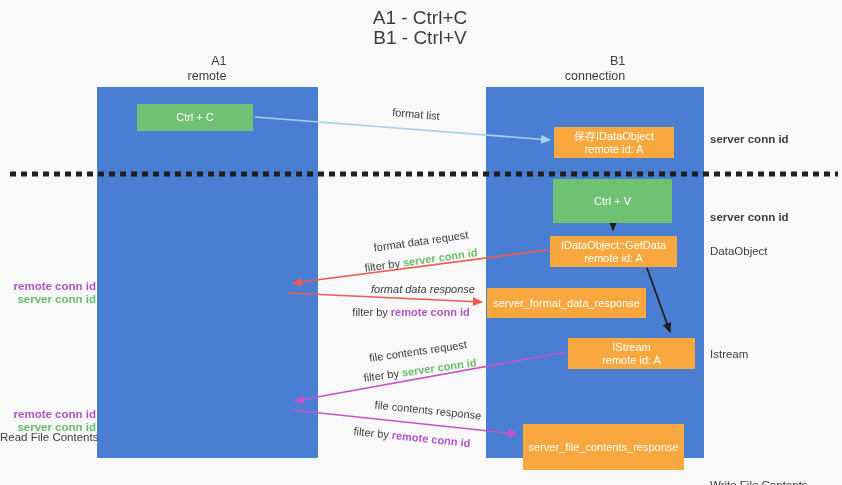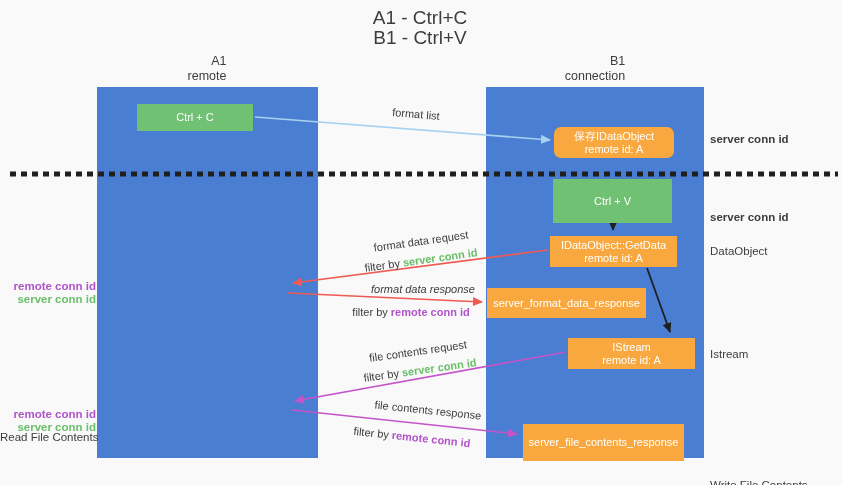--- a/index.html
+++ b/index.html
@@ -83,21 +83,21 @@
     <line class="ln-red" x1="548" y1="250" x2="293" y2="283" marker-end="url(#m-red)"></line>
     <line class="ln-red" x1="288" y1="293" x2="482" y2="302" marker-end="url(#m-red)"></line>
     <line class="ln-magenta" x1="566" y1="352" x2="295" y2="401" marker-end="url(#m-magenta)"></line>
     <line class="ln-magenta" x1="292" y1="410" x2="517" y2="434" marker-end="url(#m-magenta)"></line>
   </svg>
 
   <div class="box green" style="left:137px;top:104px;width:116px;height:27px;">
     <div>Ctrl + C</div>
   </div>
 
-  <div class="box orange" style="left:554px;top:127px;width:120px;height:31px;border-radius:7px;">
+  <div class="box orange" style="left:554px;top:127px;width:120px;height:31px;">
     <div>保存IDataObject</div>
     <div>remote id: A</div>
   </div>
 
   <div class="box green" style="left:553px;top:179px;width:119px;height:44px;">
     <div>Ctrl + V</div>
   </div>
 
   <div class="box orange" style="left:550px;top:236px;width:127px;height:31px;">
     <div>IDataObject::GetData</div>
@@ -108,21 +108,21 @@
   <div class="box orange" style="left:487px;top:288px;width:159px;height:30px;">
     <div>server_format_data_response</div>
   </div>
 
   <div class="box orange" style="left:568px;top:338px;width:127px;height:31px;">
     <div>IStream</div>
     <div>remote id: A</div>
   </div>
 
 
-  <div class="box orange" style="left:523px;top:424px;width:161px;height:37px;">
+  <div class="box orange" style="left:523px;top:424px;width:161px;height:46px;">
     <div>server_file_contents_response</div>
   </div>
 
   <div class="albl rot-p5" style="left:416px;top:114px;">format list</div>
 
   <div class="albl rot-m8" style="left:421px;top:241px;">format data request</div>
   <div class="albl rot-m8" style="left:421px;top:260px;">
     <span>filter by </span><span class="green-t">server conn id</span>
   </div>
 

